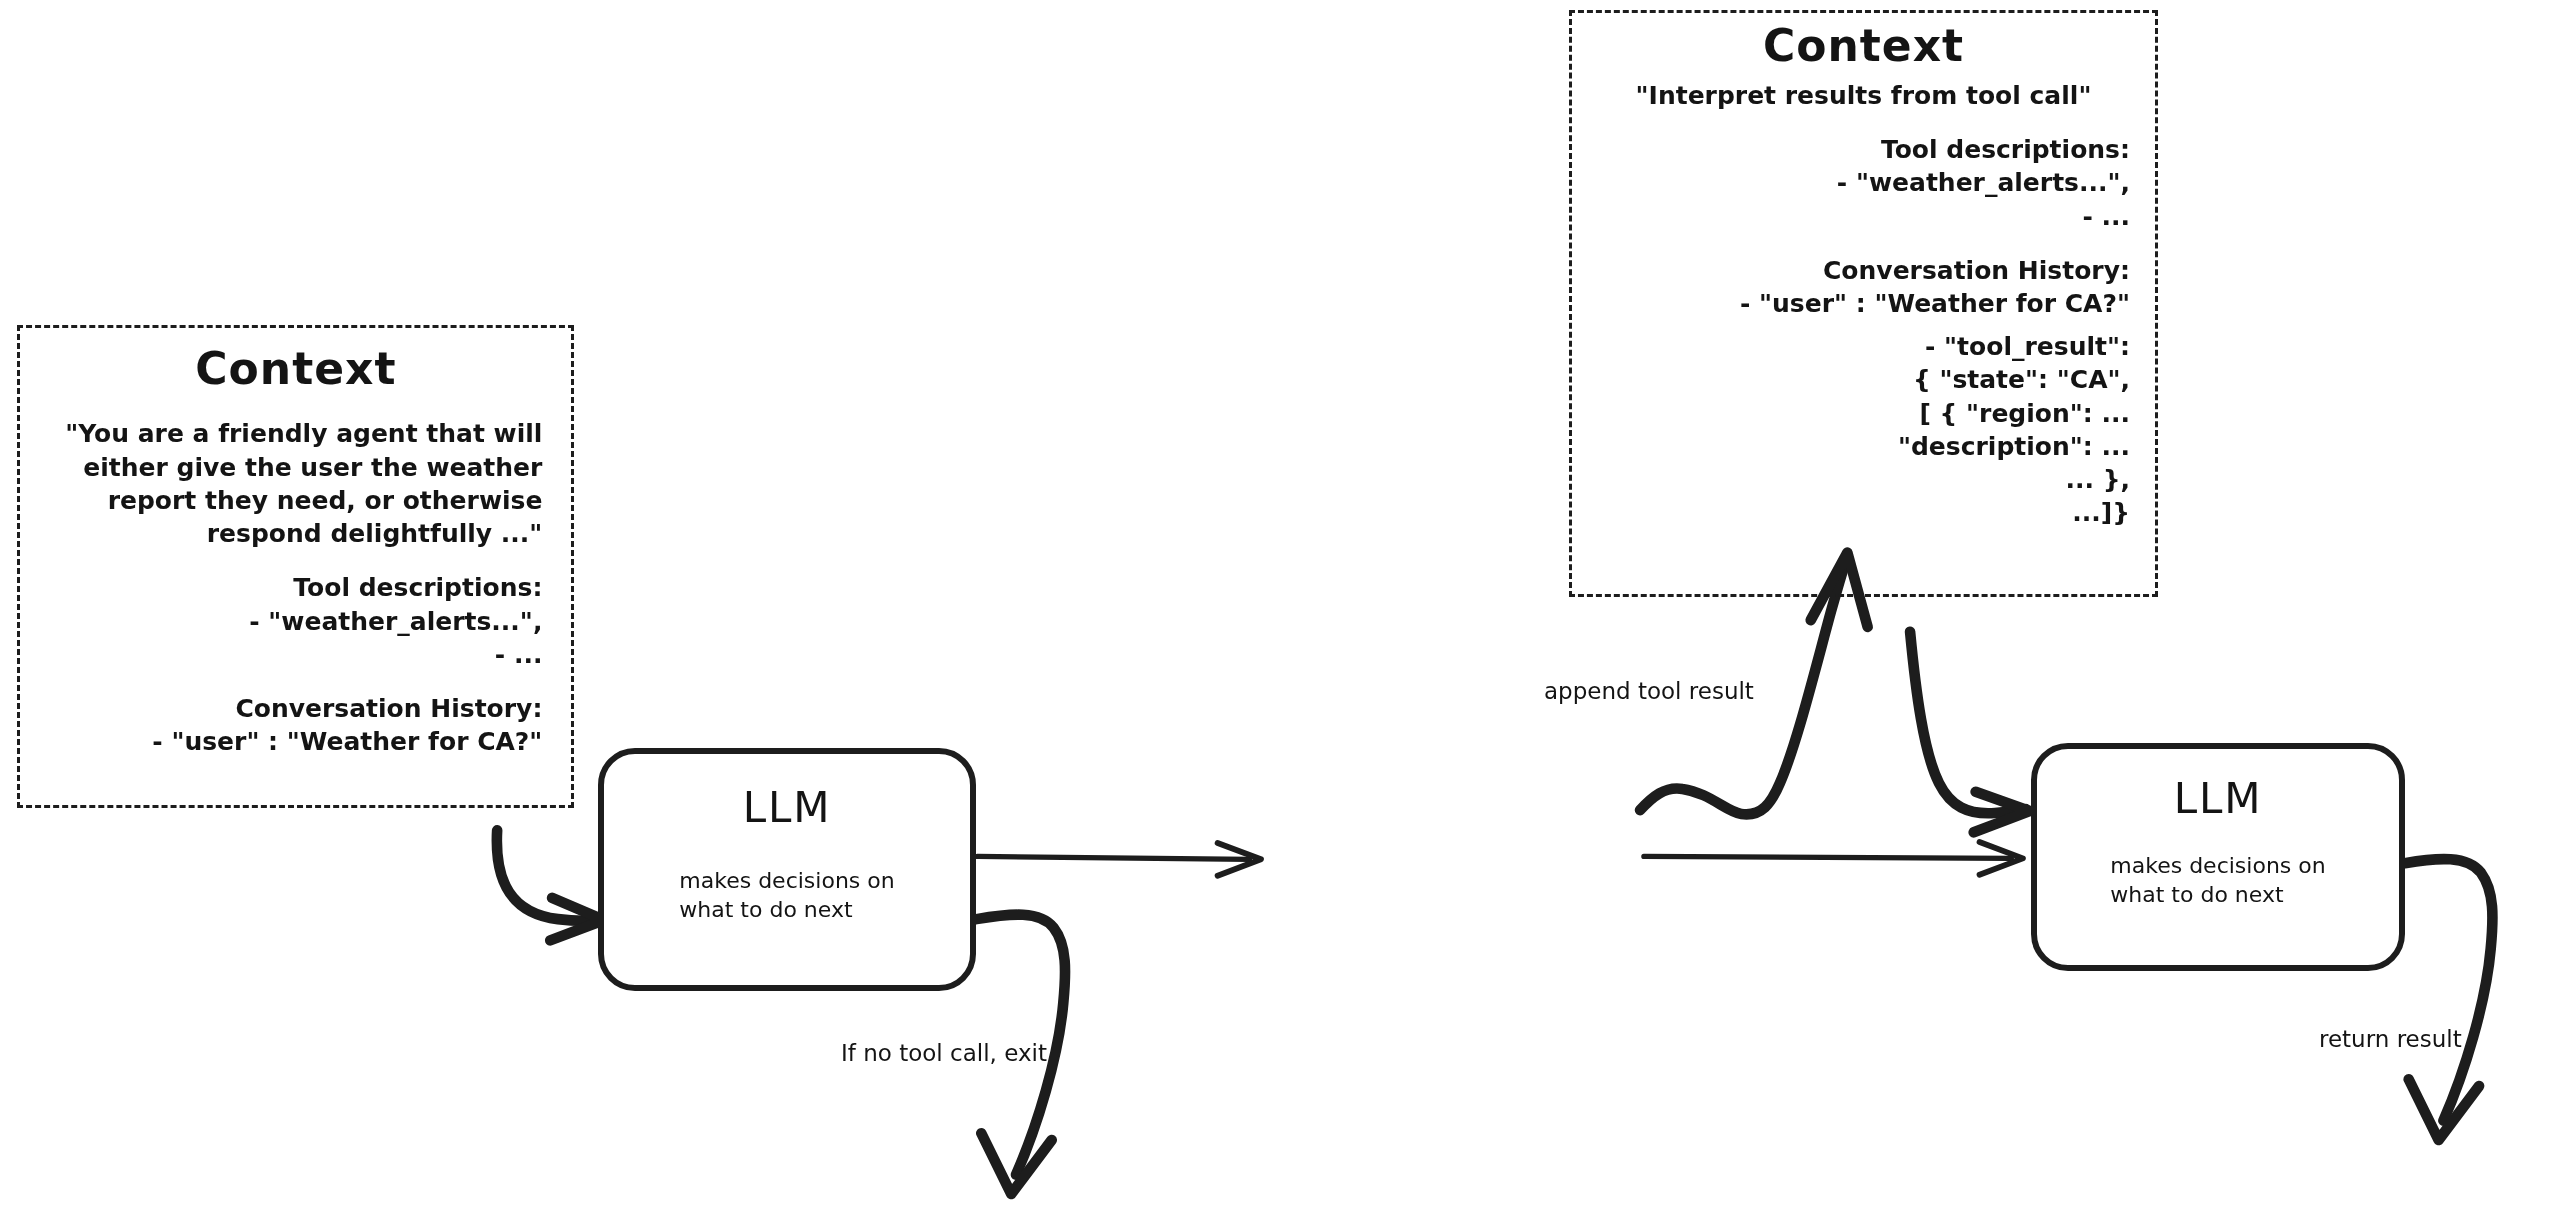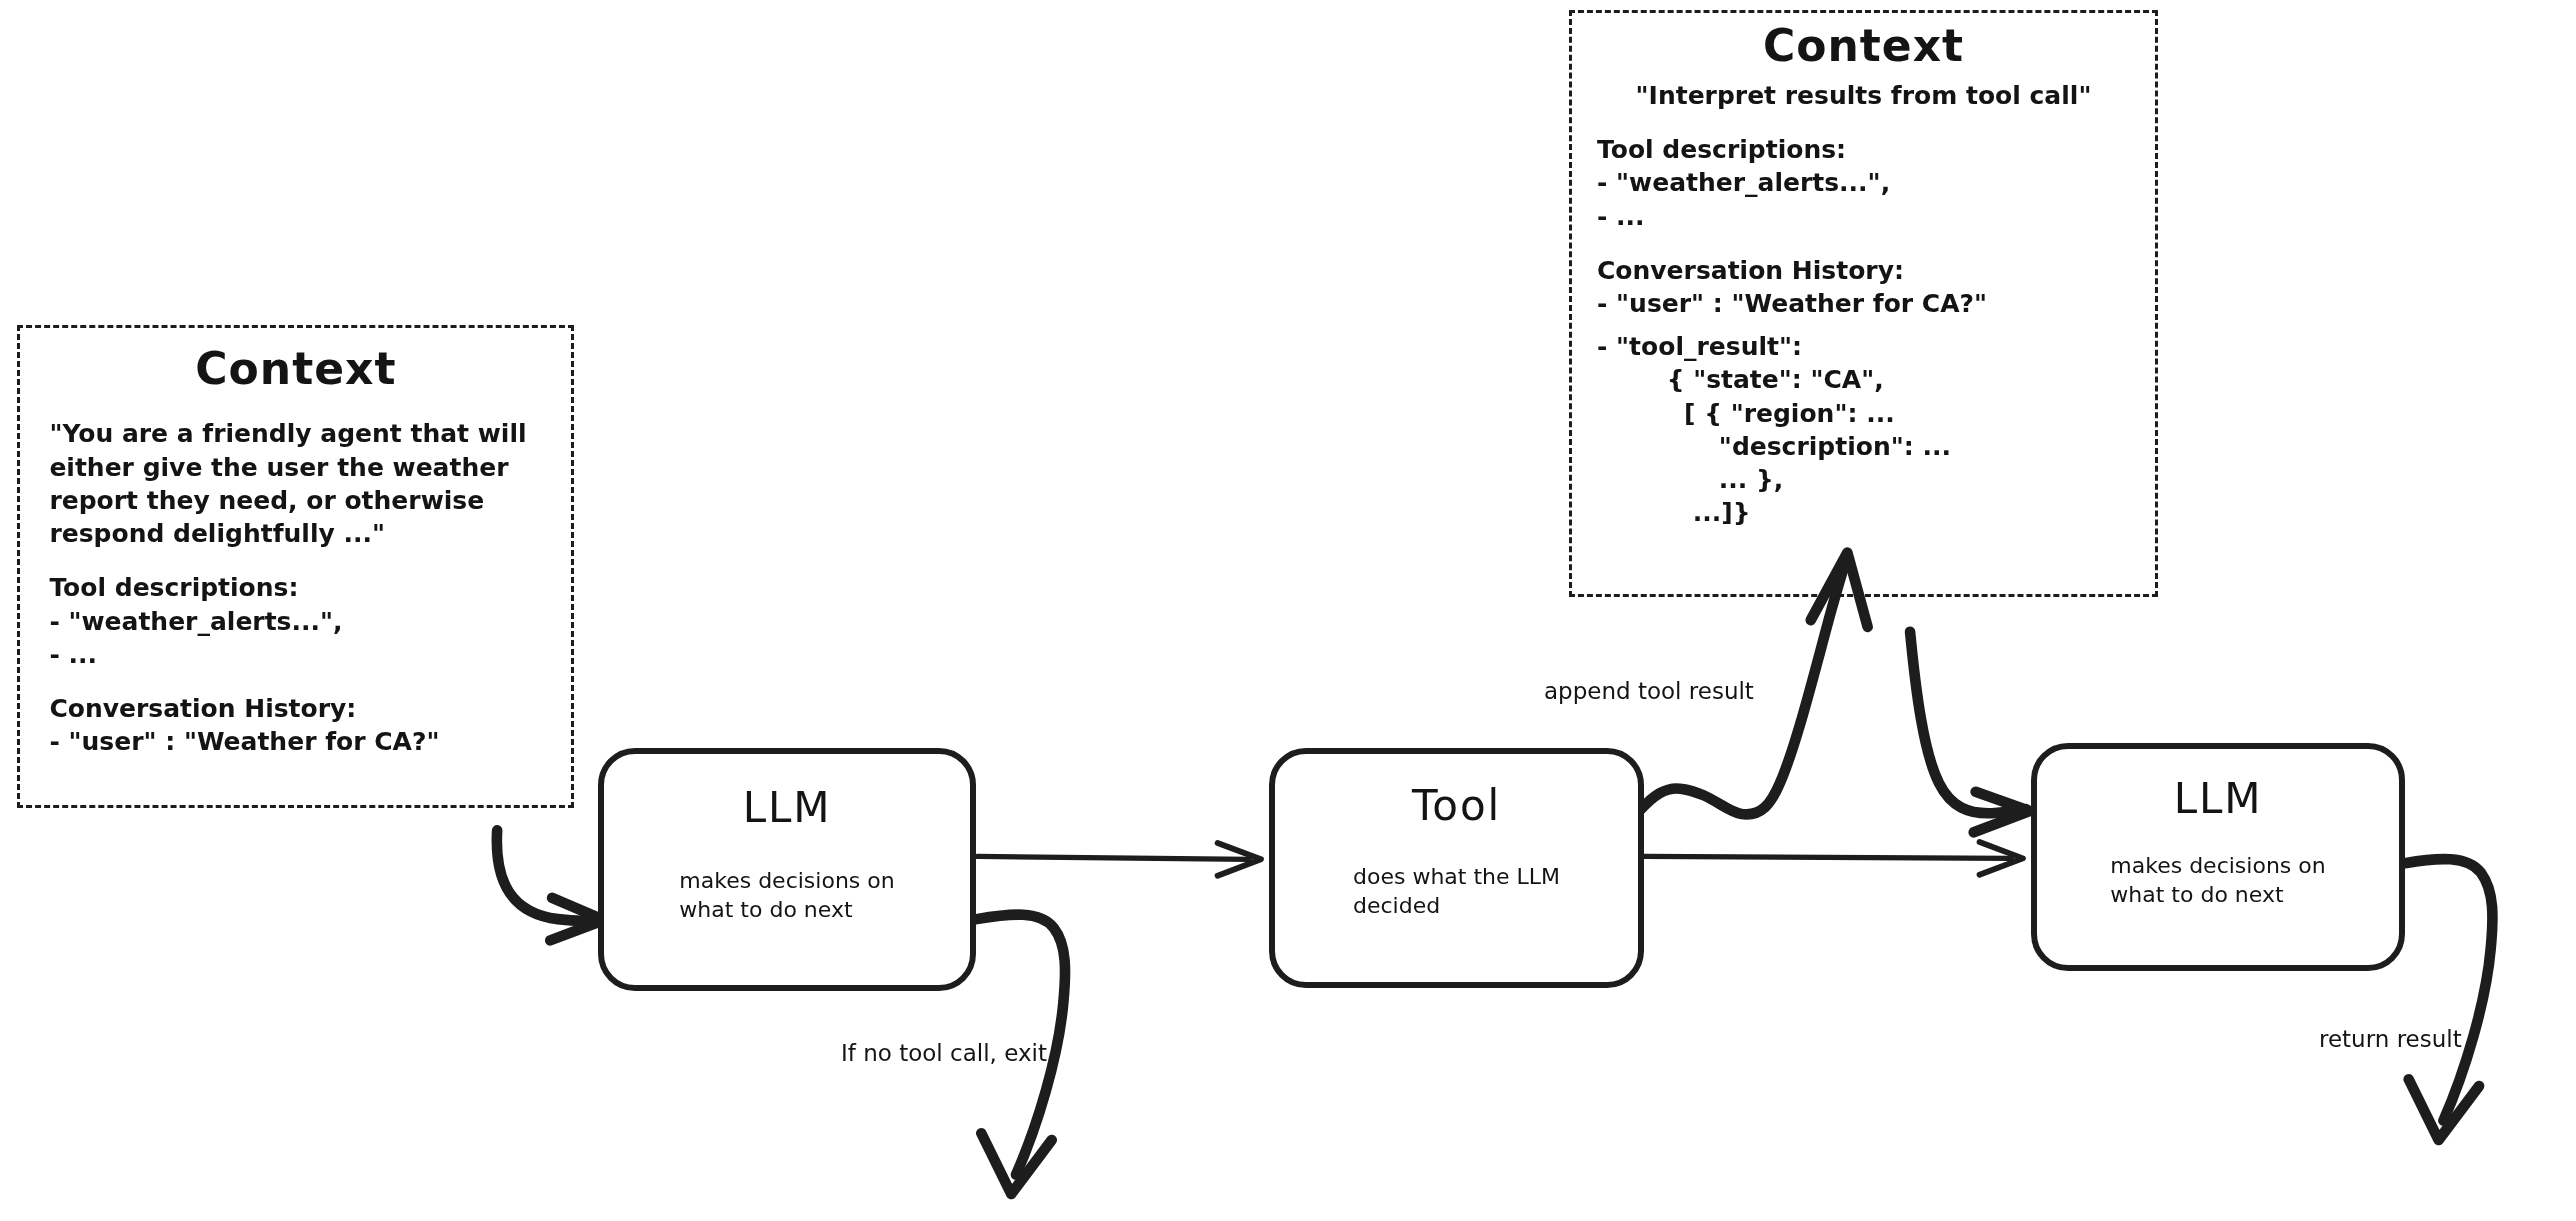--- a/index.html
+++ b/index.html
@@ -41,20 +41,21 @@
     color: #141414;
     letter-spacing: 1px;
     font-family: "DejaVu Sans", sans-serif;
   }
   .ctx-body {
     font-size: 25px;
     line-height: 1.33;
     color: #141414;
     white-space: pre-wrap;
     font-family: "DejaVu Sans", sans-serif;
+    text-align: right;
   }
   .ctx-body.pre {
     white-space: pre;
   }
   .ctx-gap {
     height: 21px;
   }
 
   
   .node {
@@ -180,26 +181,20 @@
            ...]}</div>
   </div>
 
   <div class="node" style="left:598px; top:748px; width:378px; height:243px; padding-top:29px;">
     <div class="node-title">LLM</div>
     <div style="height:35px"></div>
     <div class="node-sub">makes decisions on
 what to do next</div>
   </div>
 
-  <div class="node" style="left:1269px; top:748px; width:375px; height:240px; padding-top:27px;">
-    <div class="node-title">Tool</div>
-    <div style="height:33px"></div>
-    <div class="node-sub">does what the LLM
-decided</div>
-  </div>
 
   <div class="node" style="left:2031px; top:743px; width:374px; height:228px; padding-top:25px;">
     <div class="node-title">LLM</div>
     <div style="height:29px"></div>
     <div class="node-sub">makes decisions on
 what to do next</div>
   </div>
 
   <div class="edge-label" style="left:1544px; top:678px;">append tool result</div>
 

